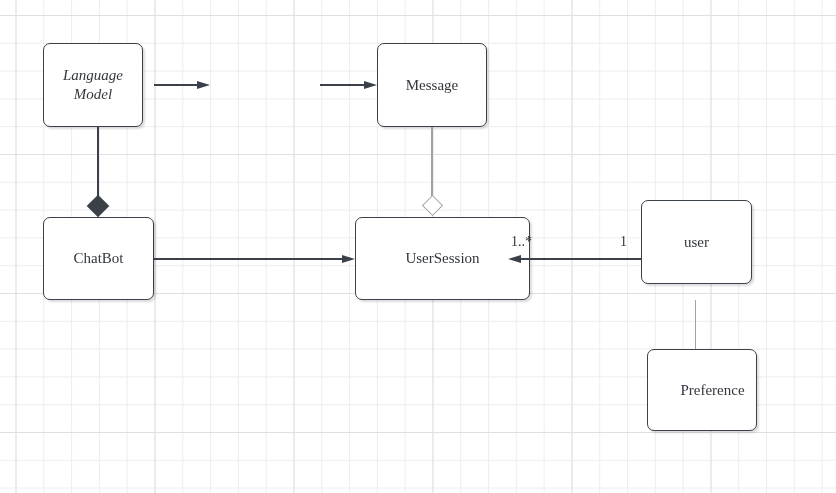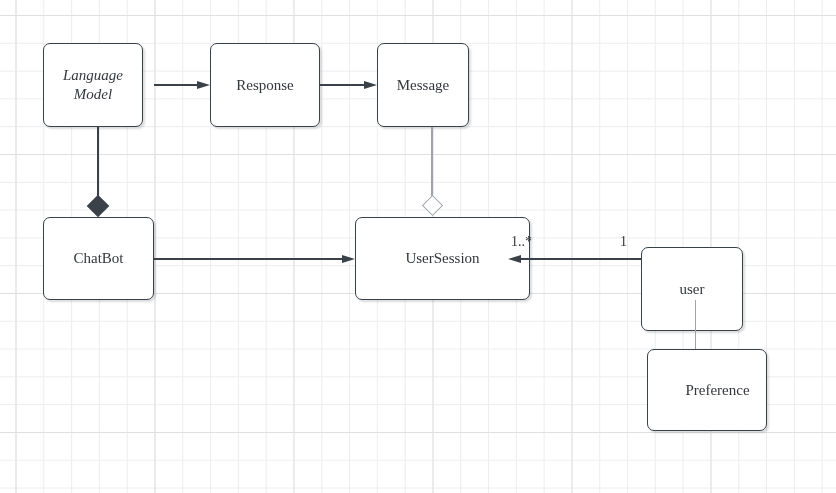--- a/index.html
+++ b/index.html
@@ -77,36 +77,33 @@
   .edge-label{
     position:absolute;
     font-size:14px;
     color:var(--text);
     white-space:nowrap;
   }
 
   
   #n-language-model{left:43px;top:43px;width:100px;height:84px;font-style:italic;}
   #n-response{left:210px;top:43px;width:110px;height:84px;}
-  #n-message{left:377px;top:43px;width:92px;height:84px;text-align:center;}
+  #n-message{left:377px;top:43px;width:110px;height:84px;text-align:center;}
   #n-chatbot{left:43px;top:217px;width:111px;height:83px;align-items:center;}
   #n-user-session{left:355px;top:217px;width:175px;height:83px;}
-  #n-user{left:641px;top:200px;width:102px;height:84px;margin-top:47px;}
-  #n-preference{left:647px;top:349px;width:120px;height:82px;padding-left:21px;}
+  #n-user{left:641px;top:200px;width:111px;height:84px;}
+  #n-preference{left:647px;top:349px;width:110px;height:82px;padding-left:21px;}
 </style>
 </head>
 <body>
 
 <div class="canvas">
 
   <div class="node" id="n-language-model">
     <span class="node-label">Language Model</span>
-  </div>
-  <div class="node" id="n-response">
-    <span class="node-label">Response</span>
   </div>
   <div class="node" id="n-message">
     <span class="node-label">Message</span>
   </div>
   <div class="node" id="n-chatbot">
     <span class="node-label">ChatBot</span>
   </div>
   <div class="node" id="n-user-session">
     <span class="node-label">UserSession</span>
   </div>

